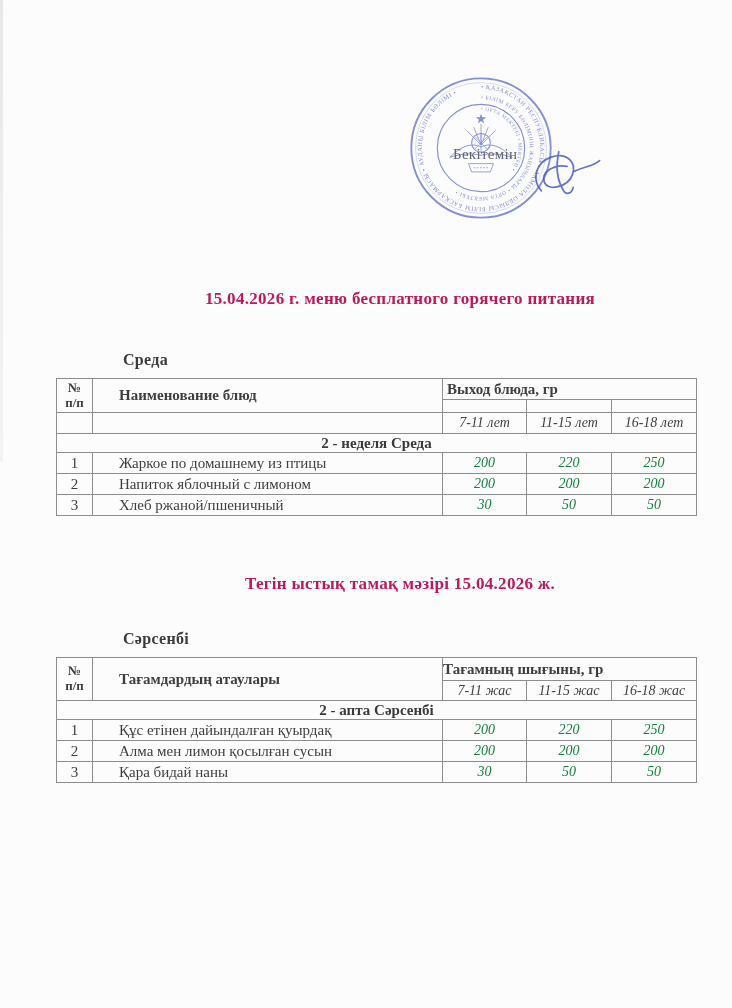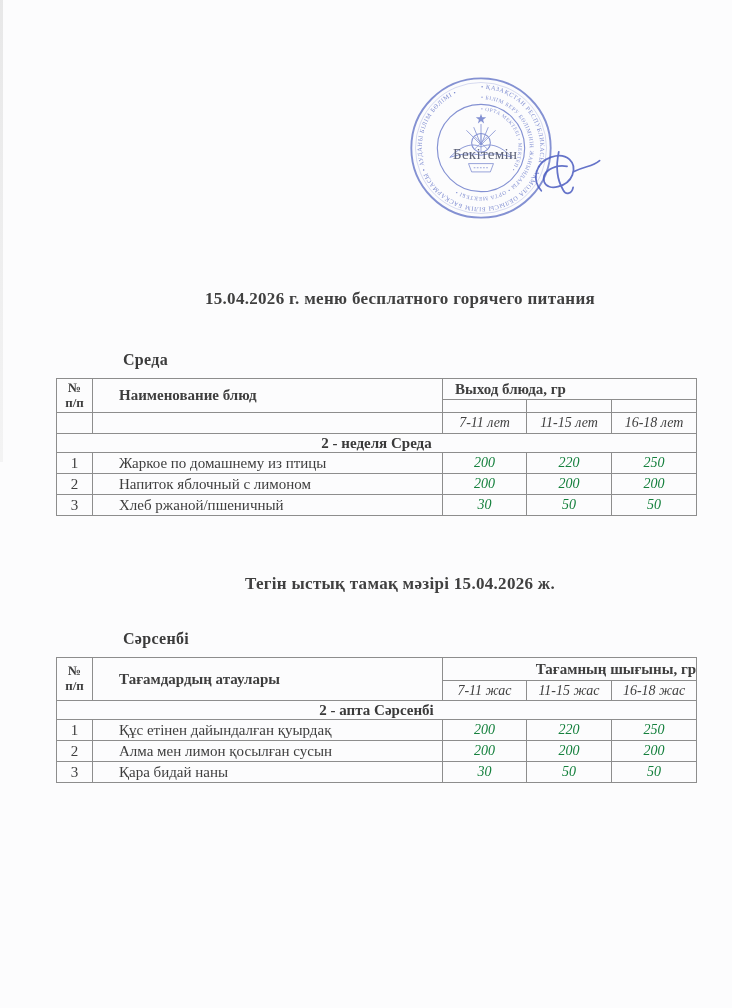--- a/index.html
+++ b/index.html
@@ -29,21 +29,21 @@
   .director-line {
     position: absolute; left: 424px; top: 172px;
     font-size: 15px; color: #565b68; letter-spacing: .2px; white-space: nowrap;
   }
   .director-line .uline { letter-spacing: 0; color: #6a6f7c; }
   .signature-wrap { position: absolute; left: 527px; top: 146px; width: 98px; height: 58px; }
   
   .title-ru, .title-kz {
     position: absolute; left: 70px; width: 660px;
     text-align: center; font-weight: bold; font-size: 17px;
-    color: #404040; letter-spacing: .3px;
+    color: #be185d; letter-spacing: .3px;
   }
   .title-ru { top: 289px; }
   .title-kz { top: 574px; }
   .day-label {
     position: absolute; left: 123px;
     font-weight: bold; font-size: 16px; color: #3b3b3b; letter-spacing: .3px;
   }
   .day-ru { top: 351px; }
   .day-kz { top: 630px; }
   
@@ -55,22 +55,22 @@
   .table-ru { top: 378px; }
   .table-kz { top: 657px; }
   table.menu td { border: 1px solid #8d8d8d; vertical-align: middle; overflow: hidden; }
   table.menu { border: 1px solid #757575; }
   td.c-no   { text-align: center; }
   td.c-name { text-align: left; padding-left: 26px; }
   td.c-val  { text-align: center; font-style: italic; color: #15803d; font-size: 14px; }
   .hdr-no { font-weight: bold; font-size: 13px; line-height: 1.12; text-align: center; }
   .hdr-name { font-weight: bold; font-size: 15px; }
   .hdr-group { font-weight: bold; font-size: 15px; }
-  .grp-left { text-align: left; padding-left: 12px; }
-  .grp-center { text-align: right; padding-left: 43px; }
+  .grp-left { text-align: left; padding-left: 4px; }
+  .grp-center { text-align: left; }
   .hdr-age { text-align: center; font-style: italic; font-size: 14px; color: #414141; }
   .week-row td { text-align: center; font-weight: bold; font-size: 15px; color: #3a3a3a; }
   tr.r-a td { height: 21px; }
   tr.r-b td { height: 13px; }
   tr.r-c td { height: 21px; }
   tr.r-week td { height: 19px; }
   tr.r-data td { height: 21px; }
   tr.r-a2 td { height: 23px; }
   tr.r-b2 td { height: 20px; }
 </style>

